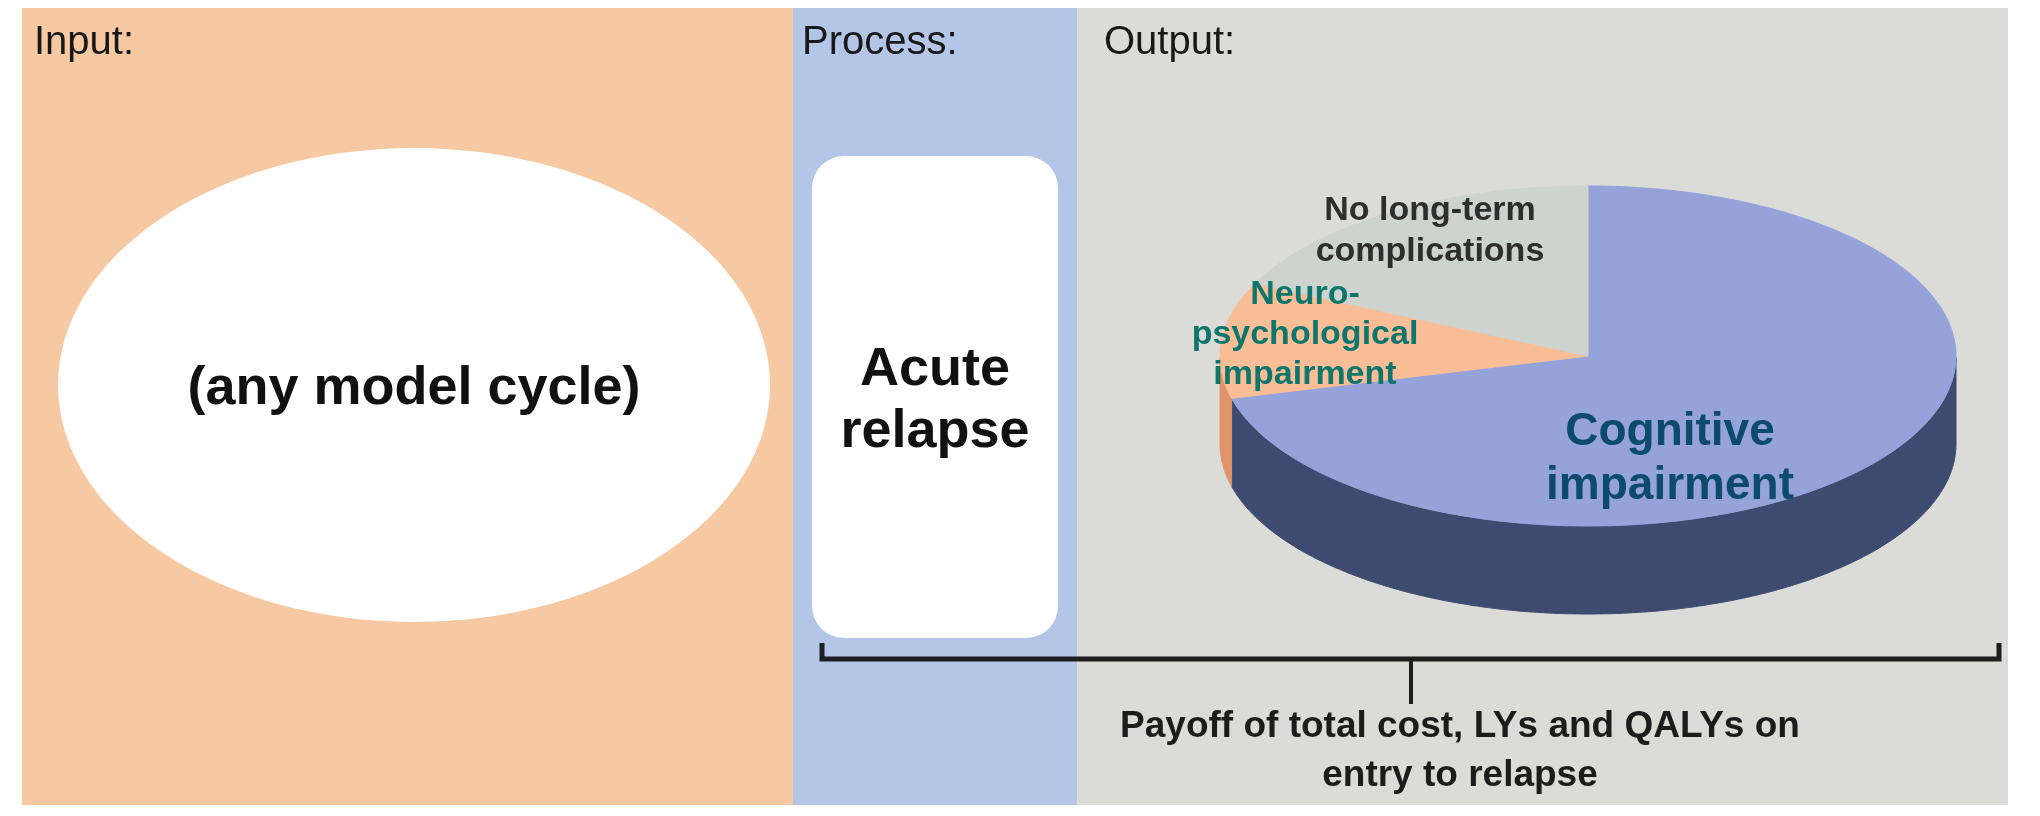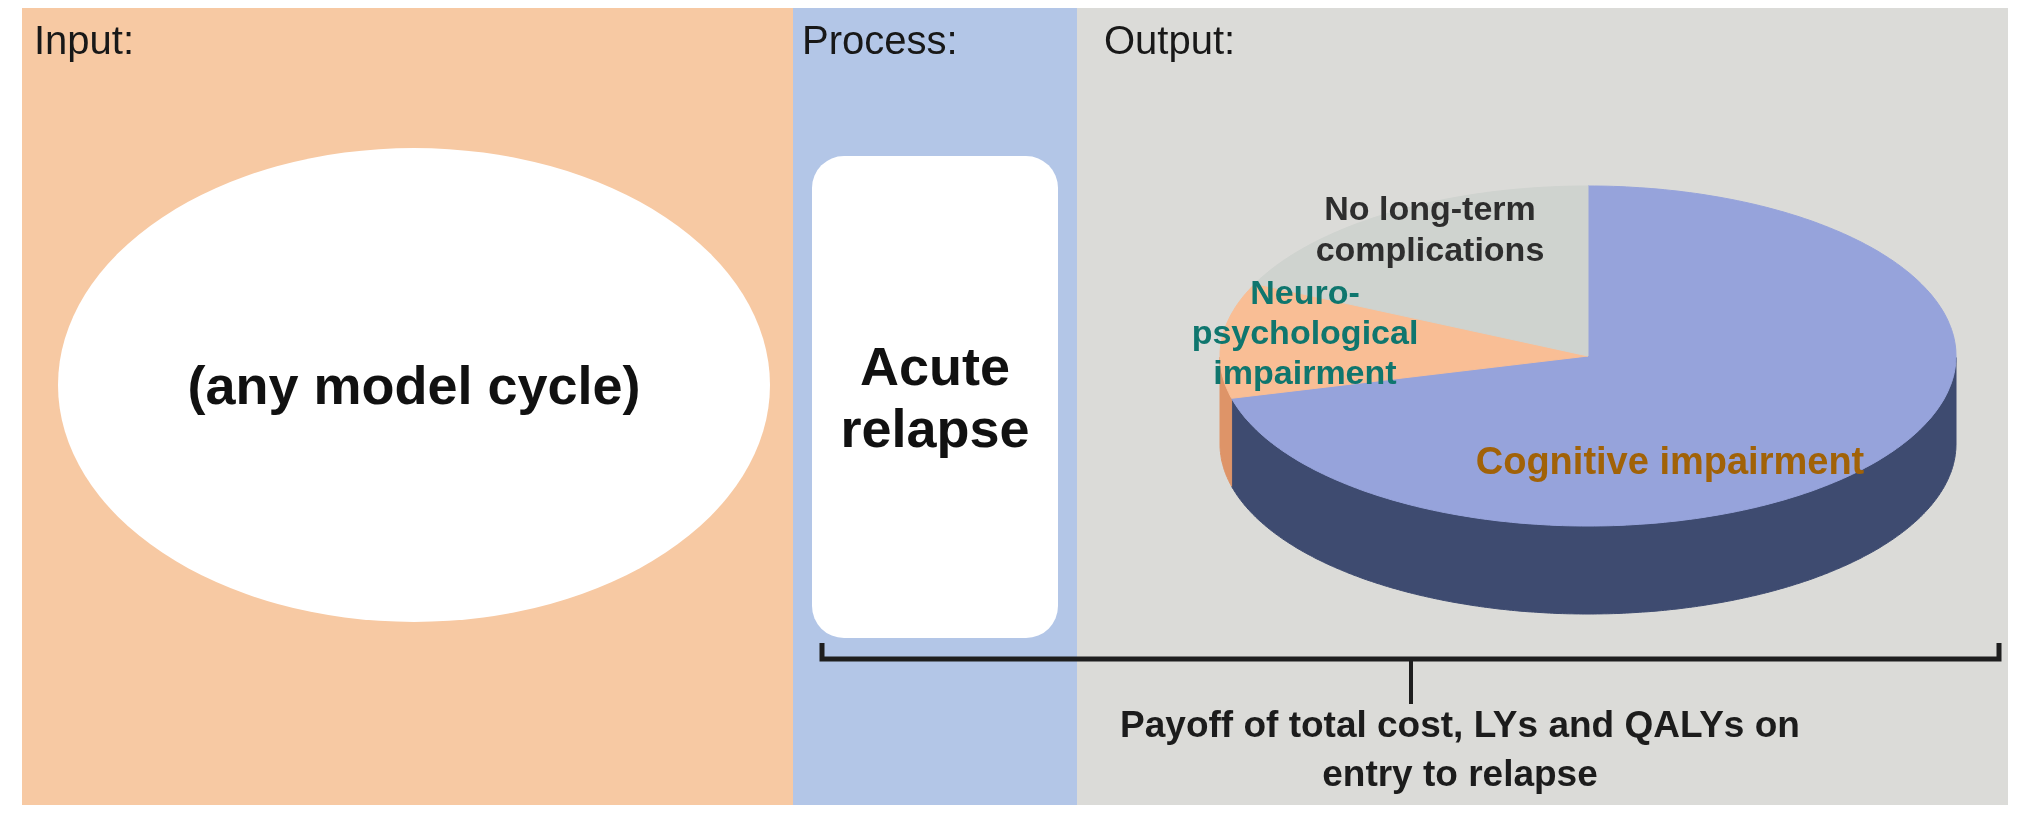--- a/index.html
+++ b/index.html
@@ -26,21 +26,21 @@
     font-size:54px;font-weight:bold;color:#111111;line-height:62px;
   }
   .acute-box{
     position:absolute;left:812px;top:156px;width:246px;height:482px;background:#ffffff;
     border-radius:32px;display:flex;align-items:center;justify-content:center;text-align:center;
   }
   .pie-layer{position:absolute;left:0;top:0;}
   .pie-label{position:absolute;text-align:center;font-weight:bold;}
   .label-nolt{left:1255px;top:188px;width:350px;font-size:34px;line-height:41px;color:#2E2E2E;}
   .label-neuro{left:1140px;top:272px;width:330px;font-size:34px;line-height:40px;color:#0f766e;}
-  .label-cog{left:1460px;top:402px;width:420px;font-size:38px;color:#a16207;margin-top:38px;}
+  .label-cog{left:1460px;top:402px;width:420px;font-size:46px;color:#0c4a6e;}
   .payoff-text{
     position:absolute;left:920px;top:700px;width:1080px;text-align:center;
     font-size:37px;line-height:49px;color:#1C1C1C;font-weight:bold;
   }
   .line{display:block;}
 </style>
 </head>
 <body>
 
 <div class="canvas">

